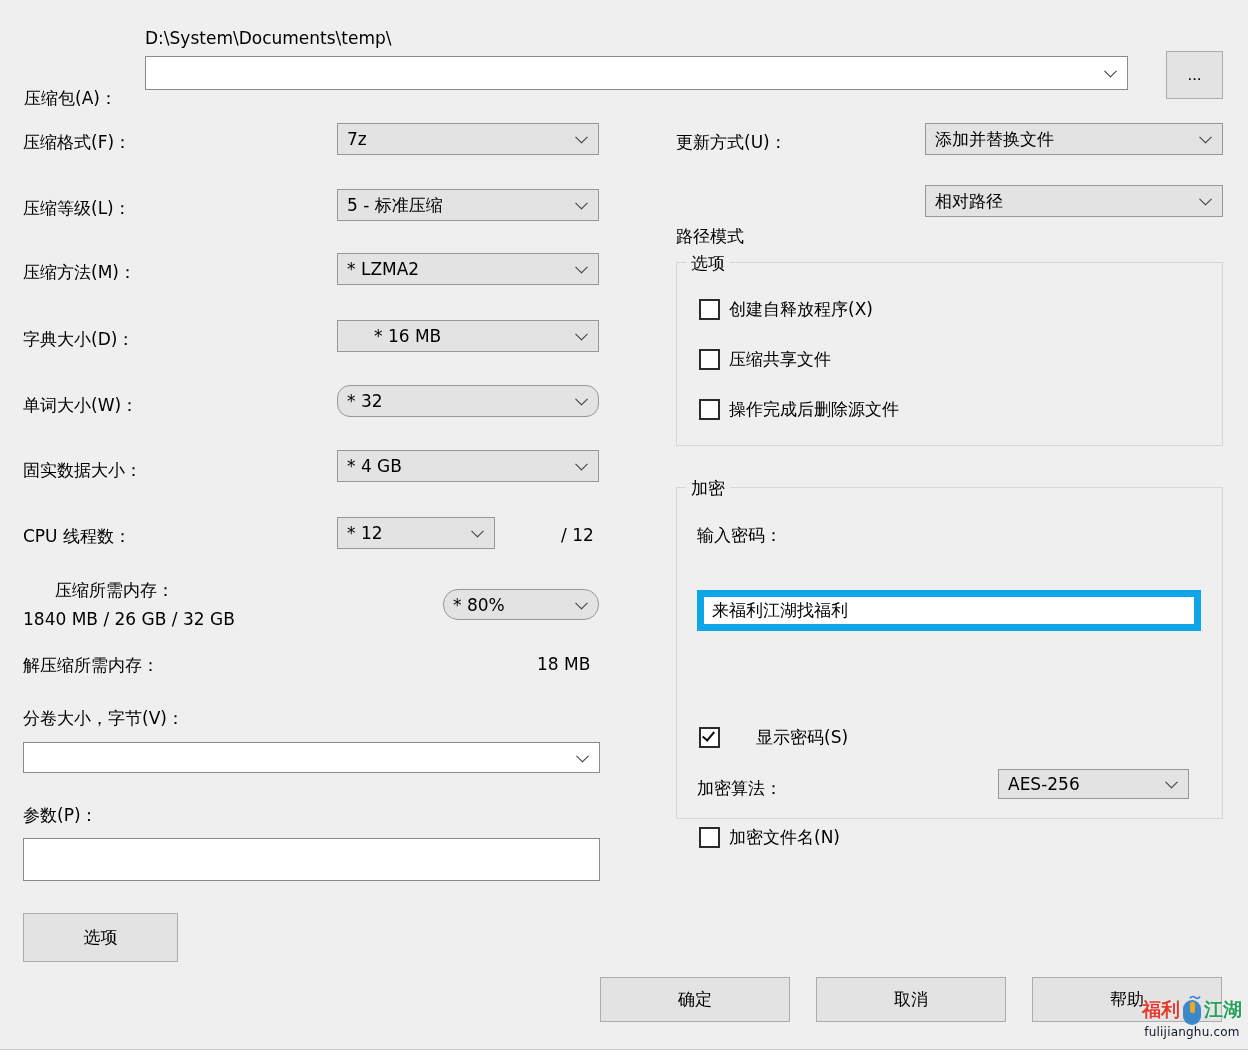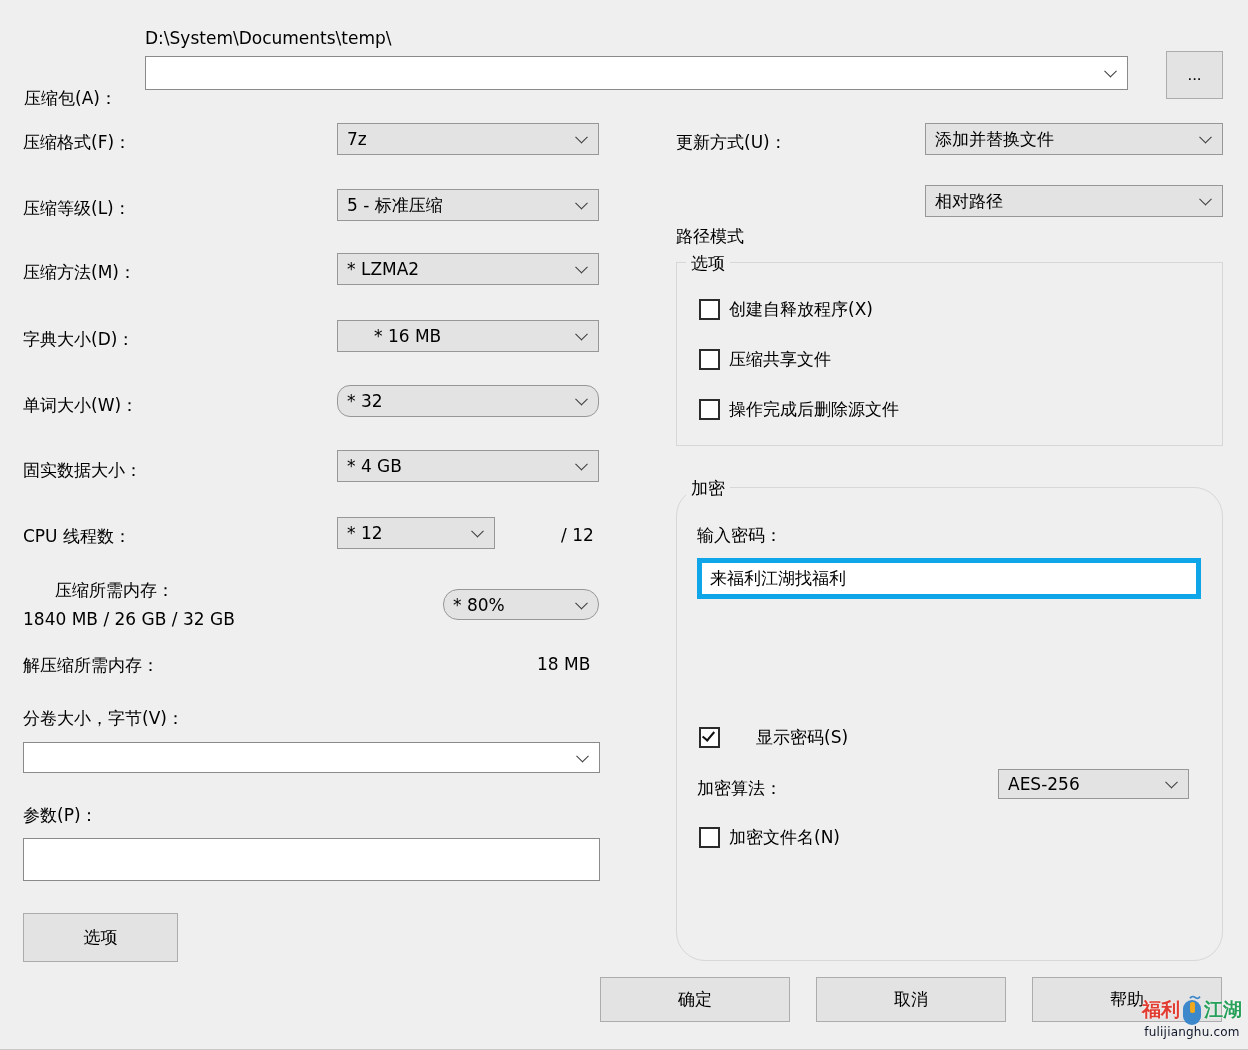--- a/index.html
+++ b/index.html
@@ -29,21 +29,21 @@
     width:9px; height:9px;
     border-right:1.6px solid #3c3c3c; border-bottom:1.6px solid #3c3c3c;
     transform:translateY(-70%) rotate(45deg);
   }
 
   
   .txt {
     position:absolute; background:#fff; border:1px solid #8a8a8a;
     font-size:17px; display:flex; align-items:center; padding:0 8px;
   }
-  .txt.focus { border:5px solid #0ea5e9; }
+  .txt.focus { border:7px solid #0ea5e9;margin-top:32px; }
 
   
   .btn {
     position:absolute; background:#e3e3e3; border:1px solid #acacac;
     display:flex; align-items:center; justify-content:center;
     font-size:17px; cursor:default;
   }
 
   
   .group { position:absolute; border:1px solid #d7d7d7; }
@@ -175,21 +175,21 @@
     <div class="cbrow" style="left:22px; top:85px;">
       <span class="cb"></span>
       <span class="cbl">压缩共享文件</span>
     </div>
     <div class="cbrow" style="left:22px; top:135px;">
       <span class="cb"></span>
       <span class="cbl">操作完成后删除源文件</span>
     </div>
   </div>
 
-  <div class="group" style="left:676px; top:487px; width:547px; height:474px;border-radius:29px;">
+  <div class="group" style="left:676px; top:487px; width:547px; height:332px;">
     <span class="group-title">加密</span>
     <div class="lbl" style="left:20px; top:36px;">输入密码：</div>
     <div class="txt focus" style="left:20px; top:70px; width:504px; height:41px;">
       <span>来福利江湖找福利</span>
     </div>
     <div class="cbrow" style="left:22px; top:238px;gap:36px;">
       <span class="cb checked">
           <span class="mark"></span>
         </span>
       <span class="cbl">显示密码(S)</span>

